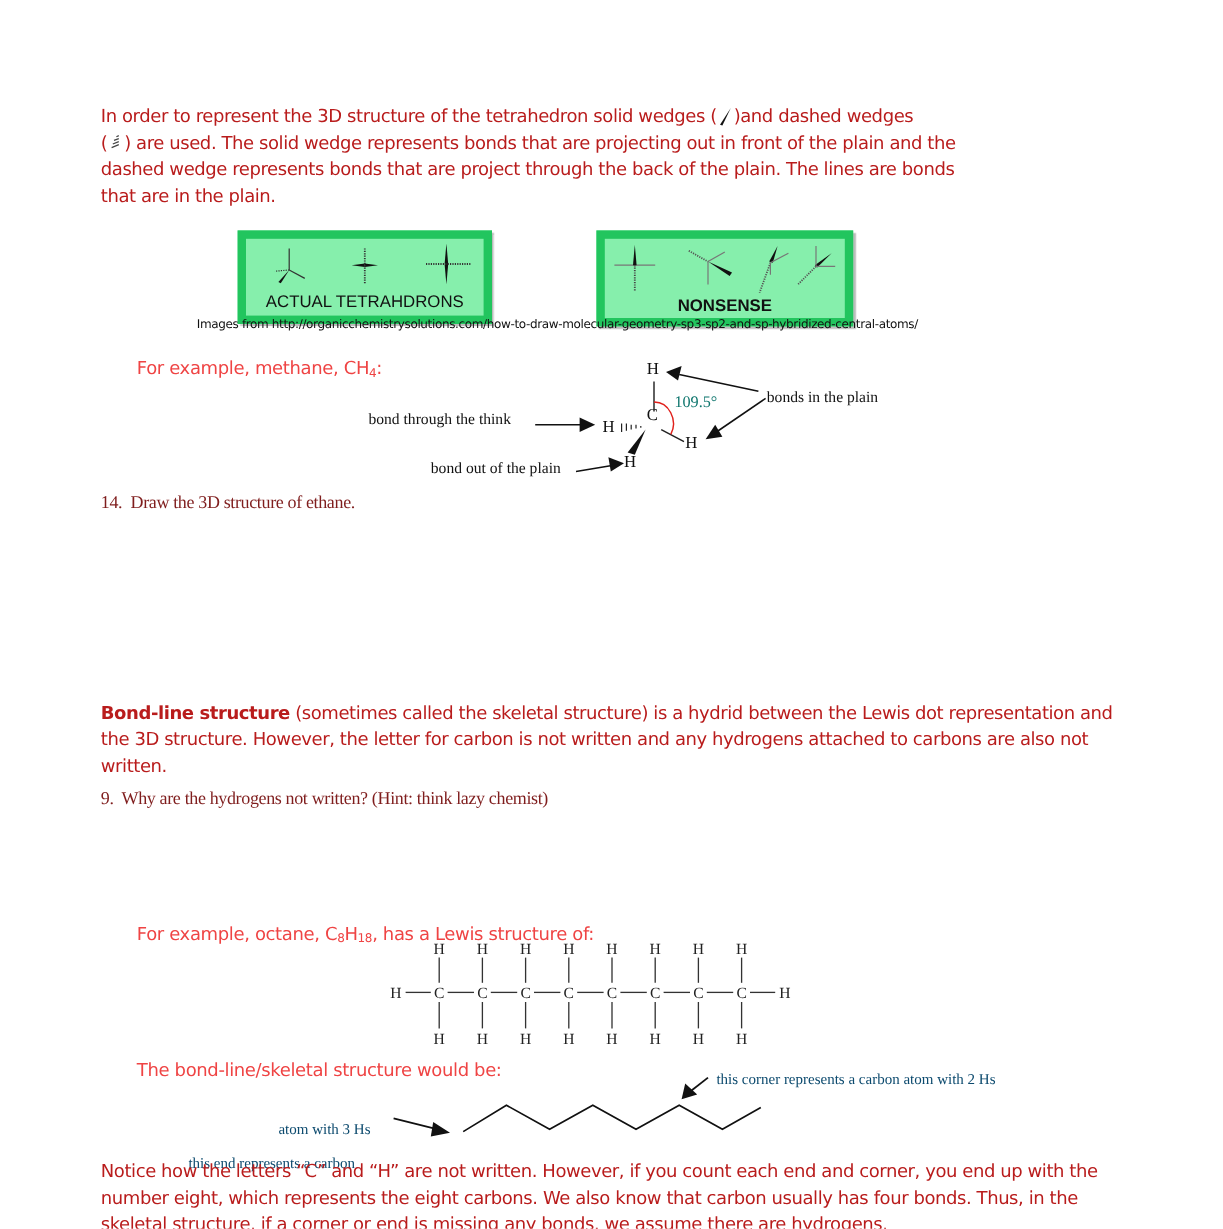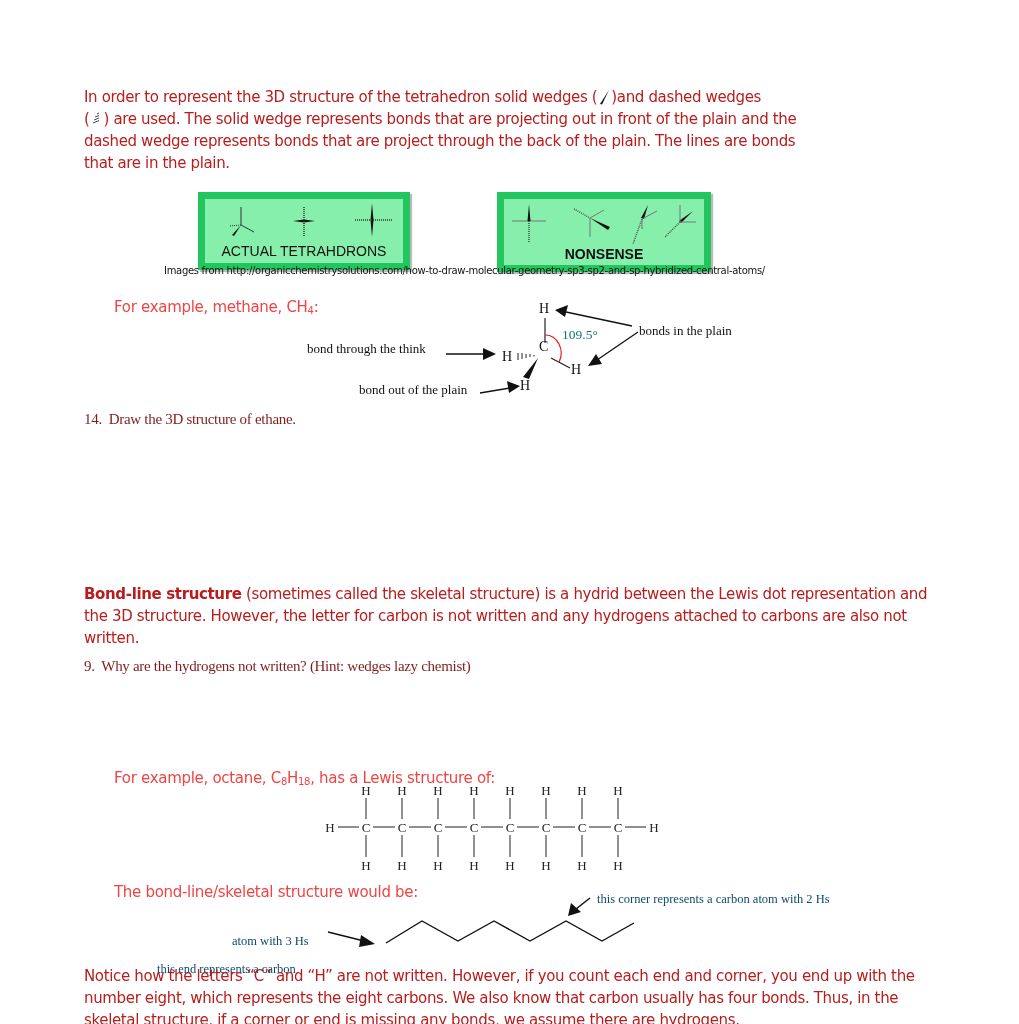--- a/index.html
+++ b/index.html
@@ -142,21 +142,21 @@
   <span>14.</span>&nbsp;
   <span>Draw the 3D structure of ethane.</span>
 </div>
 
 <div class="abs body-text para" style="top:567px;margin-top:16px;">
   <b>Bond-line structure</b><span> (sometimes called the skeletal structure) is a hydrid between the Lewis dot representation and the 3D structure.  However, the letter for carbon is not written and any hydrogens attached to carbons are also not written.</span>
 </div>
 
 <div class="abs q" style="left:84px; top:658px;">
   <span>9.</span>&nbsp;
-  <span>Why are the hydrogens not written? (Hint: wedges lazy chemist)</span>
+  <span>Why are the hydrogens not written? (Hint: think lazy chemist)</span>
 </div>
 
 <div class="abs example" style="left:114px; top:747px;margin-top:22px;">
   <span>For example, octane, C</span><sub>8</sub><span>H</span><sub>18</sub><span>, has a Lewis structure of:</span>
 </div>
 
 <svg class="abs" id="octane-svg" style="left:310px; top:775px;" width="360" height="100" viewBox="0 0 360 100">
     <text x="20" y="57" text-anchor="middle" font-family="Liberation Serif, serif" font-size="13" fill="#222">H</text>
     <line x1="28" y1="52" x2="49" y2="52" stroke="#333" stroke-width="1.1"></line>
     <text x="56" y="57" text-anchor="middle" font-family="Liberation Serif, serif" font-size="13" fill="#222">C</text>

